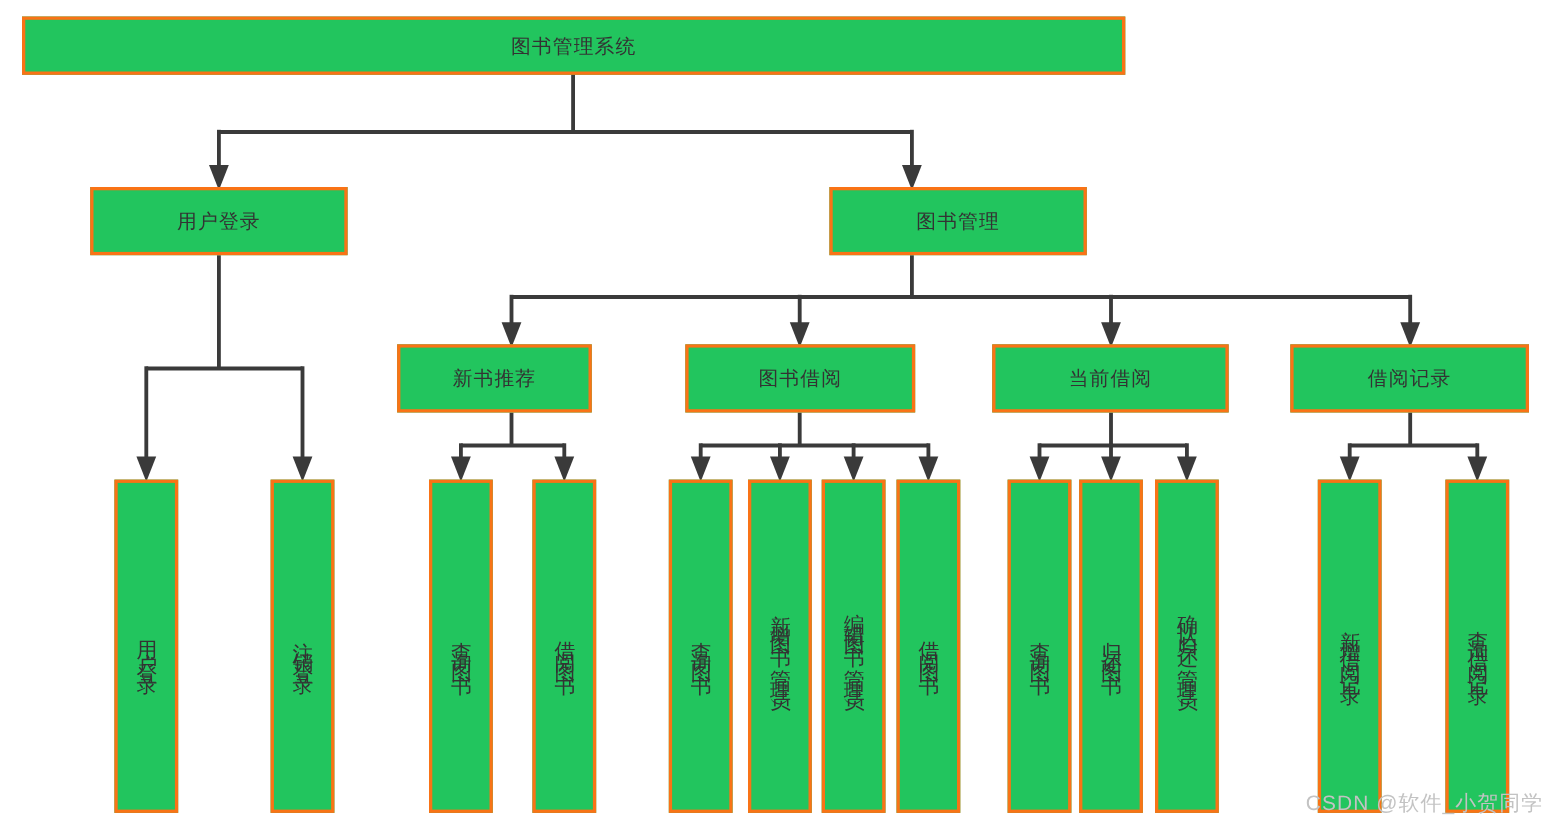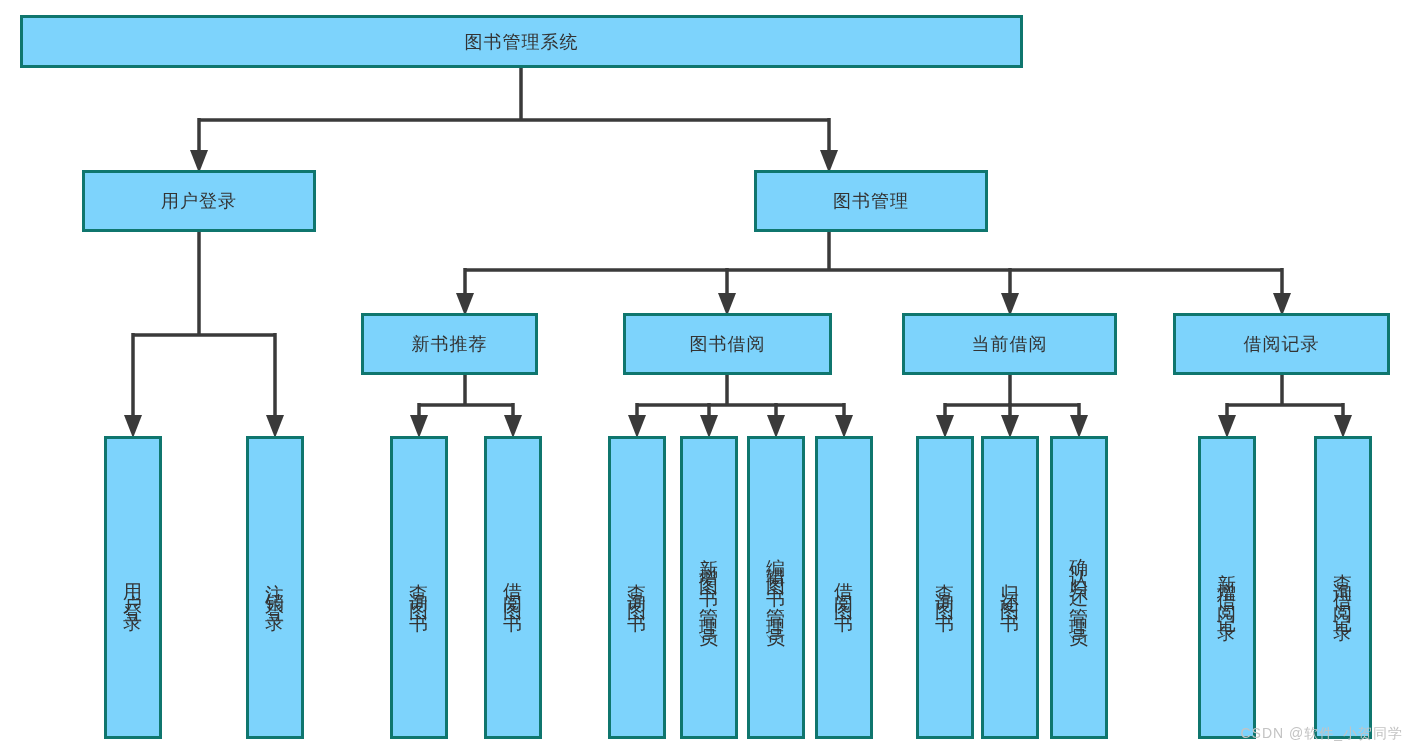--- a/index.html
+++ b/index.html
@@ -18,22 +18,22 @@
   .connectors {
     position: absolute;
     left: 0;
     top: 0;
     width: 1405px;
     height: 747px;
   }
   .node {
     position: absolute;
     box-sizing: border-box;
-    border: 3px solid #0f766e;
-    background: #7dd3fc;
+    border: 3px solid #f97316;
+    background: #22c55e;
     display: flex;
     align-items: center;
     justify-content: center;
     color: #333333;
     font-family: Liberation Serif, serif;
   }
   .hbox span {
     font-size: 18px;
     letter-spacing: 1px;
     white-space: nowrap;
@@ -49,21 +49,21 @@
     writing-mode: vertical-lr;
     text-orientation: upright;
     font-size: 19px;
     letter-spacing: 10px;
     line-height: 1;
   }
   .watermark {
     position: absolute;
     right: 2px;
     bottom: 4px;
-    font-size: 14px;
+    font-size: 19px;
     color: #c3c3c3;
     letter-spacing: 1px;
     white-space: nowrap;
   }
 </style>
 </head>
 <body>
 
 <div class="canvas">
 

